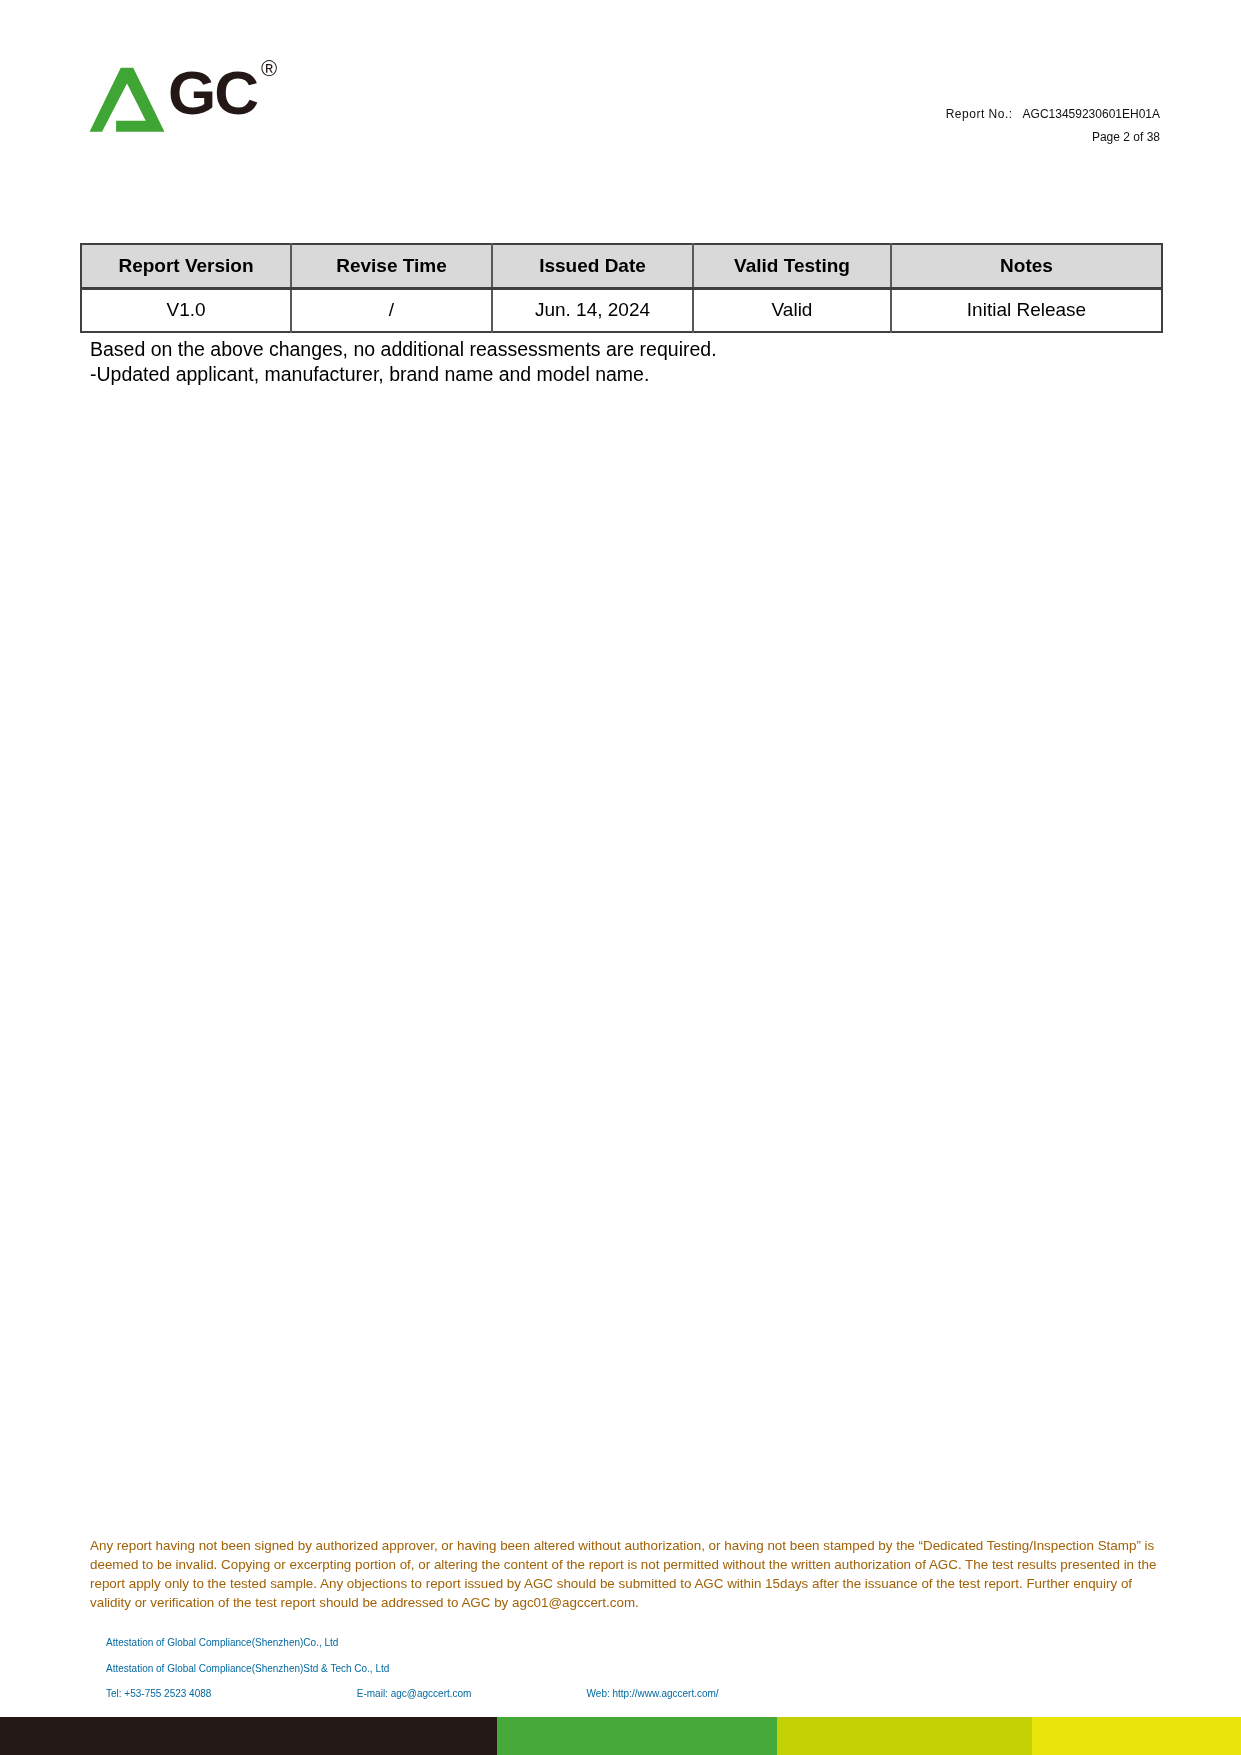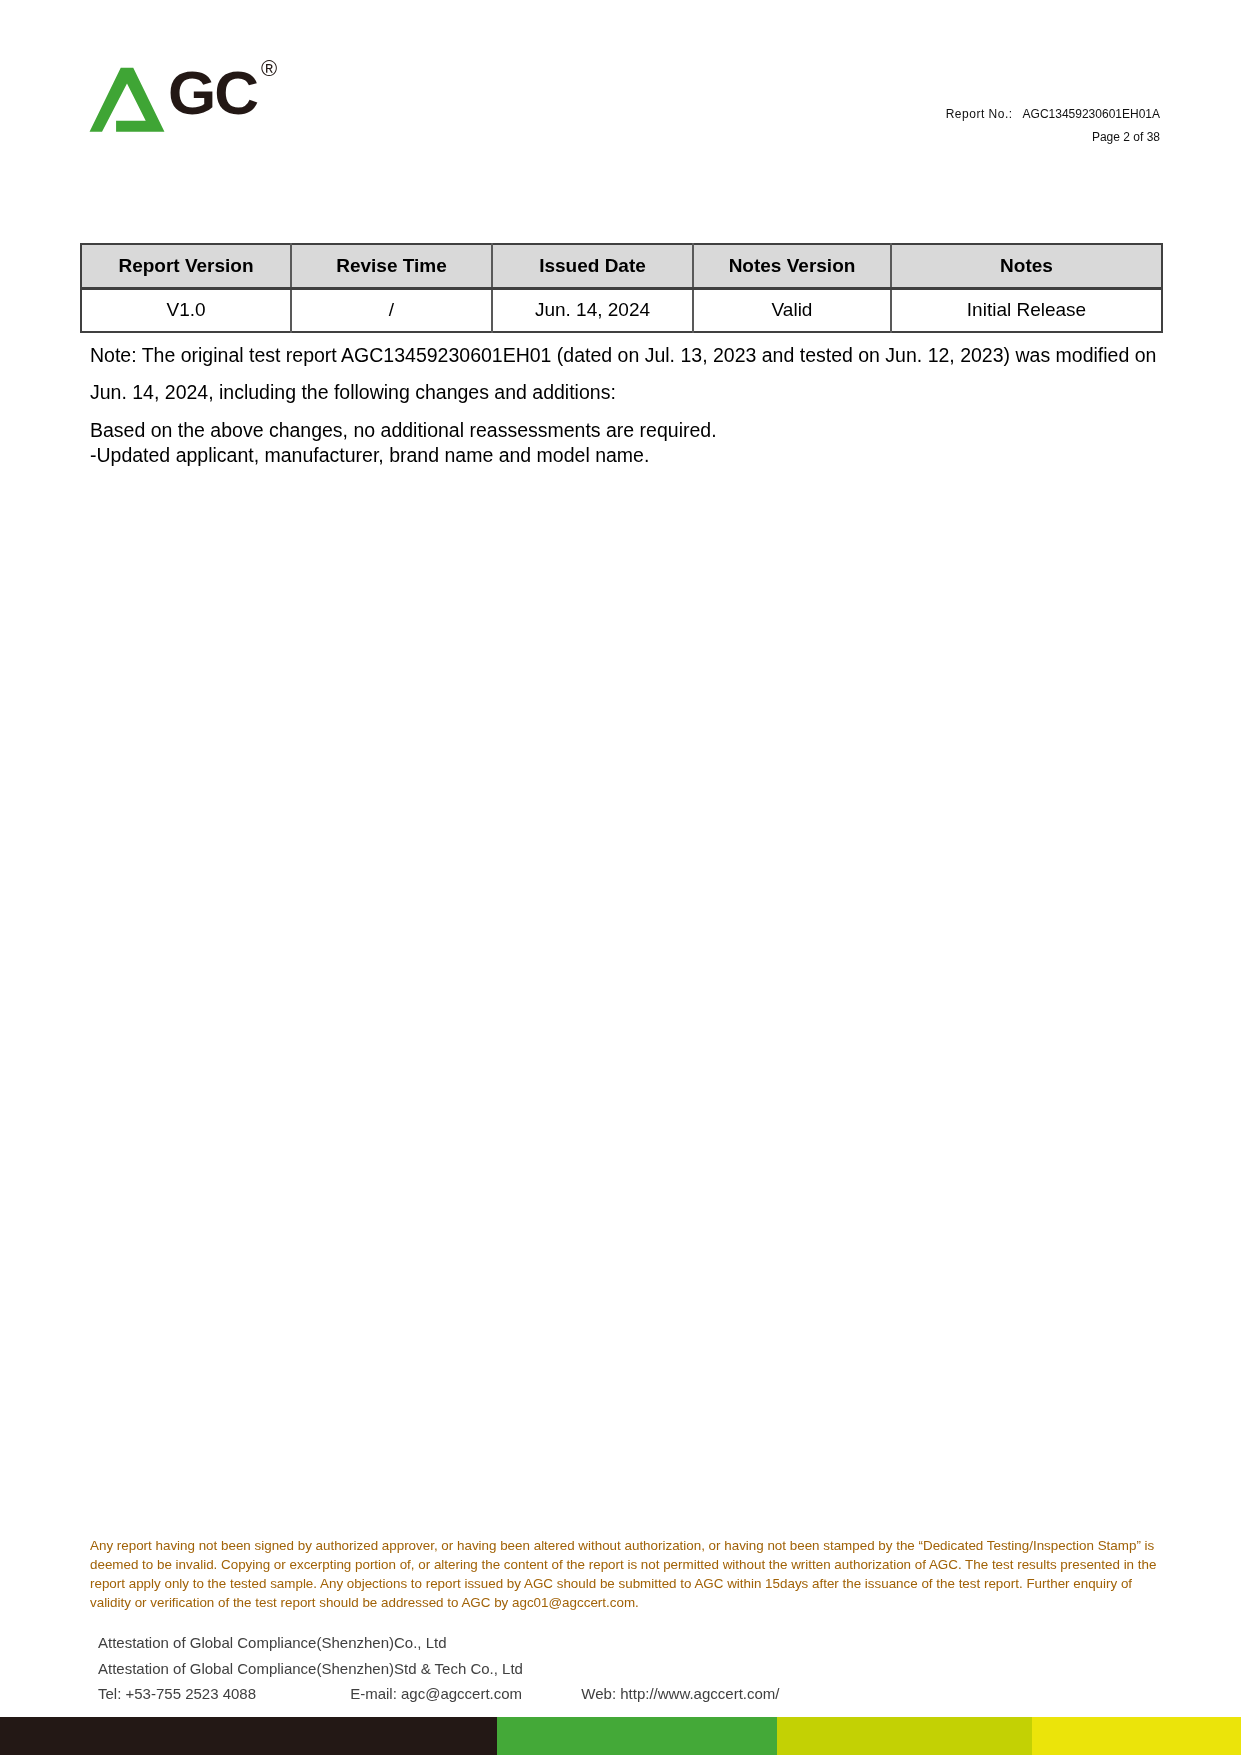--- a/index.html
+++ b/index.html
@@ -57,22 +57,22 @@
   .note-block { position:absolute; left:90px; top:337px; width:1072px; color:#000; }
   .note-main { font-size:19.5px; line-height:37px; margin-bottom:7px; }
   .note-line { font-size:19.5px; line-height:25px; }
 
   
   .disclaimer {
     position:absolute; left:90px; top:1536px; width:1068px;
     font-size:13.4px; line-height:19px; color:#a16207;
   }
   .company-block {
-    position:absolute; left:98px; top:1630px; width:1068px;
-    font-size:15px; line-height:25.5px; color:#404040;
+    position:absolute; left:106px; top:1630px; width:1068px;
+    font-size:10px; line-height:25.5px; color:#0369a1;
   }
   .contact-line span { display:inline-block; }
   .contact-tel { width:248px; }
   .contact-email { width:175px; margin-right:52px; }
 
   
   .bottom-bar {
     position:absolute; left:0; bottom:0; width:1241px; height:38px;
     display:flex;
   }
@@ -109,37 +109,36 @@
         <col class="col-2">
         <col class="col-3">
         <col class="col-4">
         <col class="col-5">
     </colgroup>
     <thead>
       <tr>
         <th>Report Version</th>
         <th>Revise Time</th>
         <th>Issued Date</th>
-        <th>Notes Version</th>
+        <th>Valid Testing</th>
         <th>Notes</th>
       </tr>
     </thead>
     <tbody>
       <tr>
         <td>V1.0</td>
         <td>/</td>
         <td>Jun. 14, 2024</td>
         <td>Valid</td>
         <td>Initial Release</td>
       </tr>
     </tbody>
   </table>
 
   <div class="note-block">
-    <p class="note-main">Note: The original test report AGC13459230601EH01 (dated on Jul. 13, 2023 and tested on Jun. 12, 2023) was modified on Jun. 14, 2024, including the following changes and additions:</p>
     <p class="note-line">Based on the above changes, no additional reassessments are required.</p>
     <p class="note-line">-Updated applicant, manufacturer, brand name and model name.</p>
   </div>
 
   <p class="disclaimer">Any report having not been signed by authorized approver, or having been altered without authorization, or having not been stamped by the “Dedicated Testing/Inspection Stamp” is deemed to be invalid. Copying or excerpting portion of, or altering the content of the report is not permitted without the written authorization of AGC. The test results presented in the report apply only to the tested sample. Any objections to report issued by AGC should be submitted to AGC within 15days after the issuance of the test report. Further enquiry of validity or verification of the test report should be addressed to AGC by agc01@agccert.com.</p>
 
   <div class="company-block">
     <div>Attestation of Global Compliance(Shenzhen)Co., Ltd</div>
     <div>Attestation of Global Compliance(Shenzhen)Std &amp; Tech Co., Ltd</div>
     <div class="contact-line">

